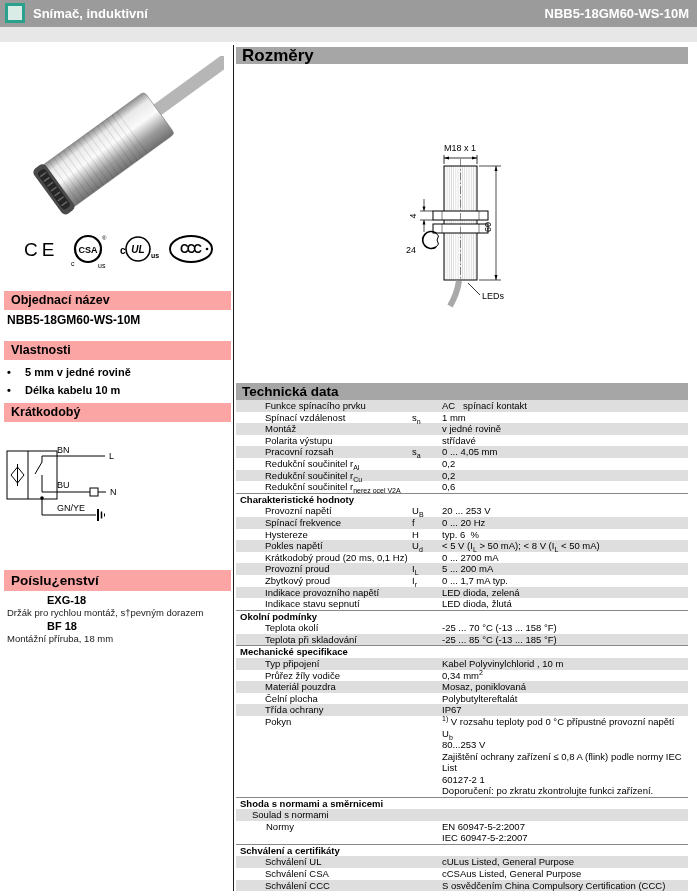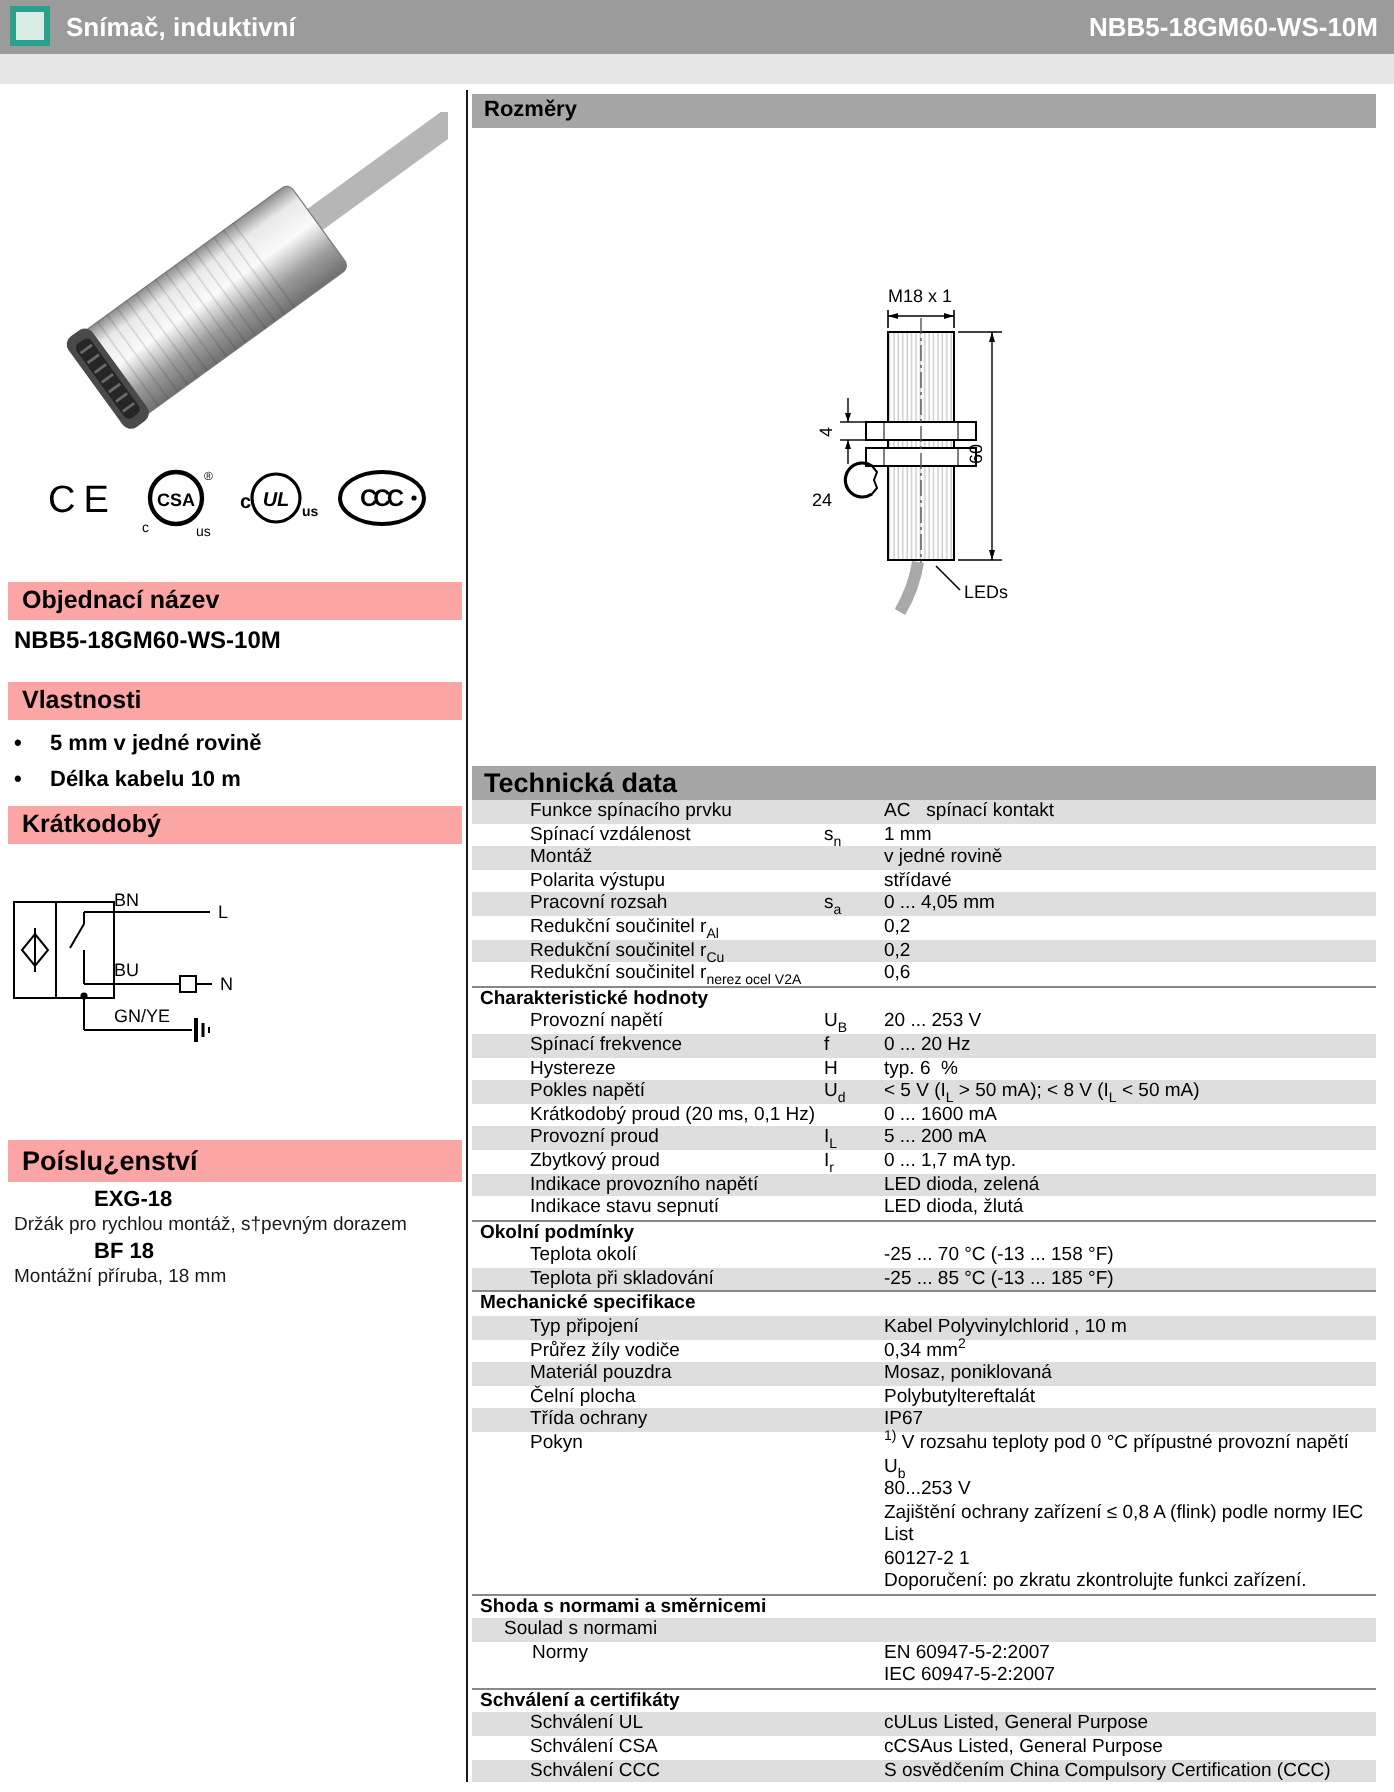--- a/index.html
+++ b/index.html
@@ -25,21 +25,21 @@
         font-weight:bold;font-size:12.5px;line-height:19px;padding-left:7px;box-sizing:border-box;}
   .ltext-bold{position:absolute;left:7px;font-weight:bold;font-size:12px;}
   .bullet{position:absolute;left:7px;font-weight:bold;font-size:11px;}
   .bullet .dot{display:inline-block;width:18px;}
   .accname{position:absolute;left:7px;font-weight:bold;font-size:11px;padding-left:40px;}
   .accdesc{position:absolute;left:7px;font-size:9.5px;color:#1a1a1a;}
   .acc-title{font-size:13.5px;}
 
   
   .rbar{position:absolute;left:236px;width:452px;height:17px;background:#a6a6a6;
-        font-weight:bold;font-size:11px;line-height:17px;padding-left:6px;box-sizing:border-box;}
+        font-weight:bold;font-size:17px;line-height:17px;padding-left:6px;box-sizing:border-box;}
   .rbar.big{font-size:13.5px;}
 
   
   #tech-rows{position:absolute;left:236px;top:400px;width:452px;}
   .t-row{display:flex;align-items:flex-start;min-height:11.6px;font-size:9.5px;line-height:11.5px;}
   .t-row.shaded{background:#dedede;}
   .t-row.section{border-top:1px solid #888;font-weight:bold;}
   .t-row.section .lbl{padding-left:4px;flex:1 1 auto;}
   .t-row .lbl{flex:0 0 176px;padding-left:29px;box-sizing:border-box;}
   .t-row.sub .lbl{flex:1 1 auto;padding-left:16px;}
@@ -279,21 +279,21 @@
         <div class="val">typ. 6&nbsp;&nbsp;%</div>
       </div>
       <div class="t-row row shaded">
         <div class="lbl">Pokles napětí</div>
         <div class="sym">U<sub>d</sub></div>
         <div class="val">&lt; 5 V (I<sub>L</sub> &gt; 50 mA); &lt; 8 V (I<sub>L</sub> &lt; 50 mA)</div>
       </div>
       <div class="t-row row">
         <div class="lbl">Krátkodobý proud (20 ms, 0,1 Hz)</div>
         <div class="sym"></div>
-        <div class="val">0 ... 1600 mA</div>
+        <div class="val">0 ... 2700 mA</div>
       </div>
       <div class="t-row row shaded">
         <div class="lbl">Provozní proud</div>
         <div class="sym">I<sub>L</sub></div>
         <div class="val">5 ... 200 mA</div>
       </div>
       <div class="t-row row">
         <div class="lbl">Zbytkový proud</div>
         <div class="sym">I<sub>r</sub></div>
         <div class="val">0 ... 1,7 mA typ.</div>

